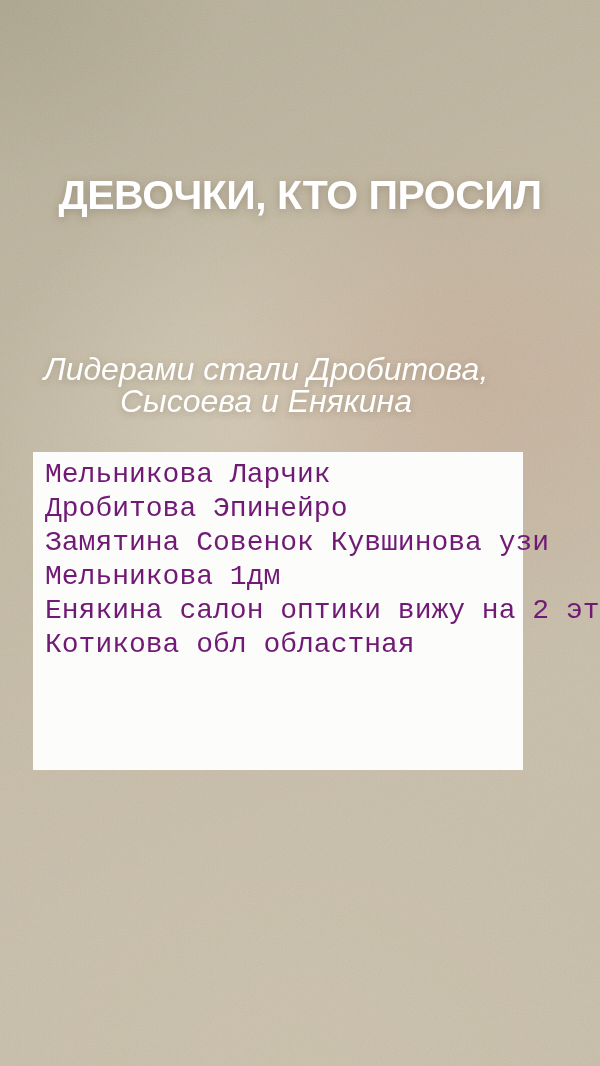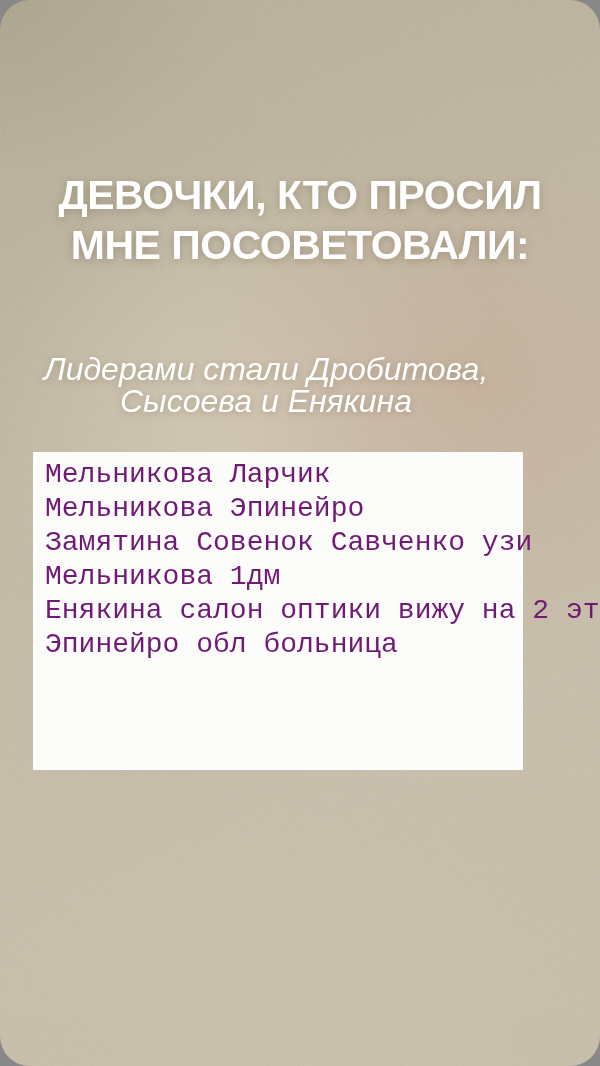--- a/index.html
+++ b/index.html
@@ -12,21 +12,20 @@
     width: 600px;
     height: 1066px;
     overflow: hidden;
     font-family: "Liberation Sans", sans-serif;
     background:
       radial-gradient(ellipse 420px 360px at 78% 36%, rgba(200,172,150,0.60), rgba(200,172,150,0) 70%),
       radial-gradient(ellipse 400px 420px at 42% 40%, rgba(216,207,186,0.75), rgba(216,207,186,0) 65%),
       radial-gradient(ellipse 380px 300px at 0% 0%, rgba(166,158,132,0.55), rgba(166,158,132,0) 60%),
       radial-gradient(ellipse 500px 400px at 50% 100%, rgba(205,194,172,0.55), rgba(205,194,172,0) 70%),
       linear-gradient(155deg, #b6ae97 0%, #c4baa4 40%, #c9beaa 70%, #c8bea9 100%);
-    border-radius: 30px;
   }
   .grain {
     position: absolute;
     left: 0; top: 0;
     width: 100%; height: 100%;
     opacity: 0.16;
     pointer-events: none;
   }
   .headline {
     position: absolute;
@@ -79,30 +78,29 @@
   <svg class="grain" xmlns="http://www.w3.org/2000/svg" width="600" height="1066">
     <filter id="noiseFilter">
       <feTurbulence type="fractalNoise" baseFrequency="0.85" numOctaves="2" stitchTiles="stitch"></feTurbulence>
       <feColorMatrix type="saturate" values="0"></feColorMatrix>
     </filter>
     <rect width="600" height="1066" filter="url(#noiseFilter)"></rect>
   </svg>
 
   <div class="headline">
     <div>ДЕВОЧКИ, КТО ПРОСИЛ</div>
-    <div>МНЕ ПОСОВЕТОВАЛИ:</div>
   </div>
 
   <div class="subtitle">
     <div>Лидерами стали Дробитова,</div>
     <div>Сысоева и Енякина</div>
   </div>
 
   <div class="card">
     <div class="card-line">Мельникова Ларчик</div>
-    <div class="card-line">Мельникова Эпинейро</div>
-    <div class="card-line">Замятина Совенок Савченко узи</div>
+    <div class="card-line">Дробитова Эпинейро</div>
+    <div class="card-line">Замятина Совенок Кувшинова узи</div>
     <div class="card-line">Мельникова 1дм</div>
     <div class="card-line">Енякина салон оптики вижу на 2 эт</div>
-    <div class="card-line">Эпинейро обл больница</div>
+    <div class="card-line">Котикова обл областная</div>
   </div>
 
 </div>
 
 </body></html>

